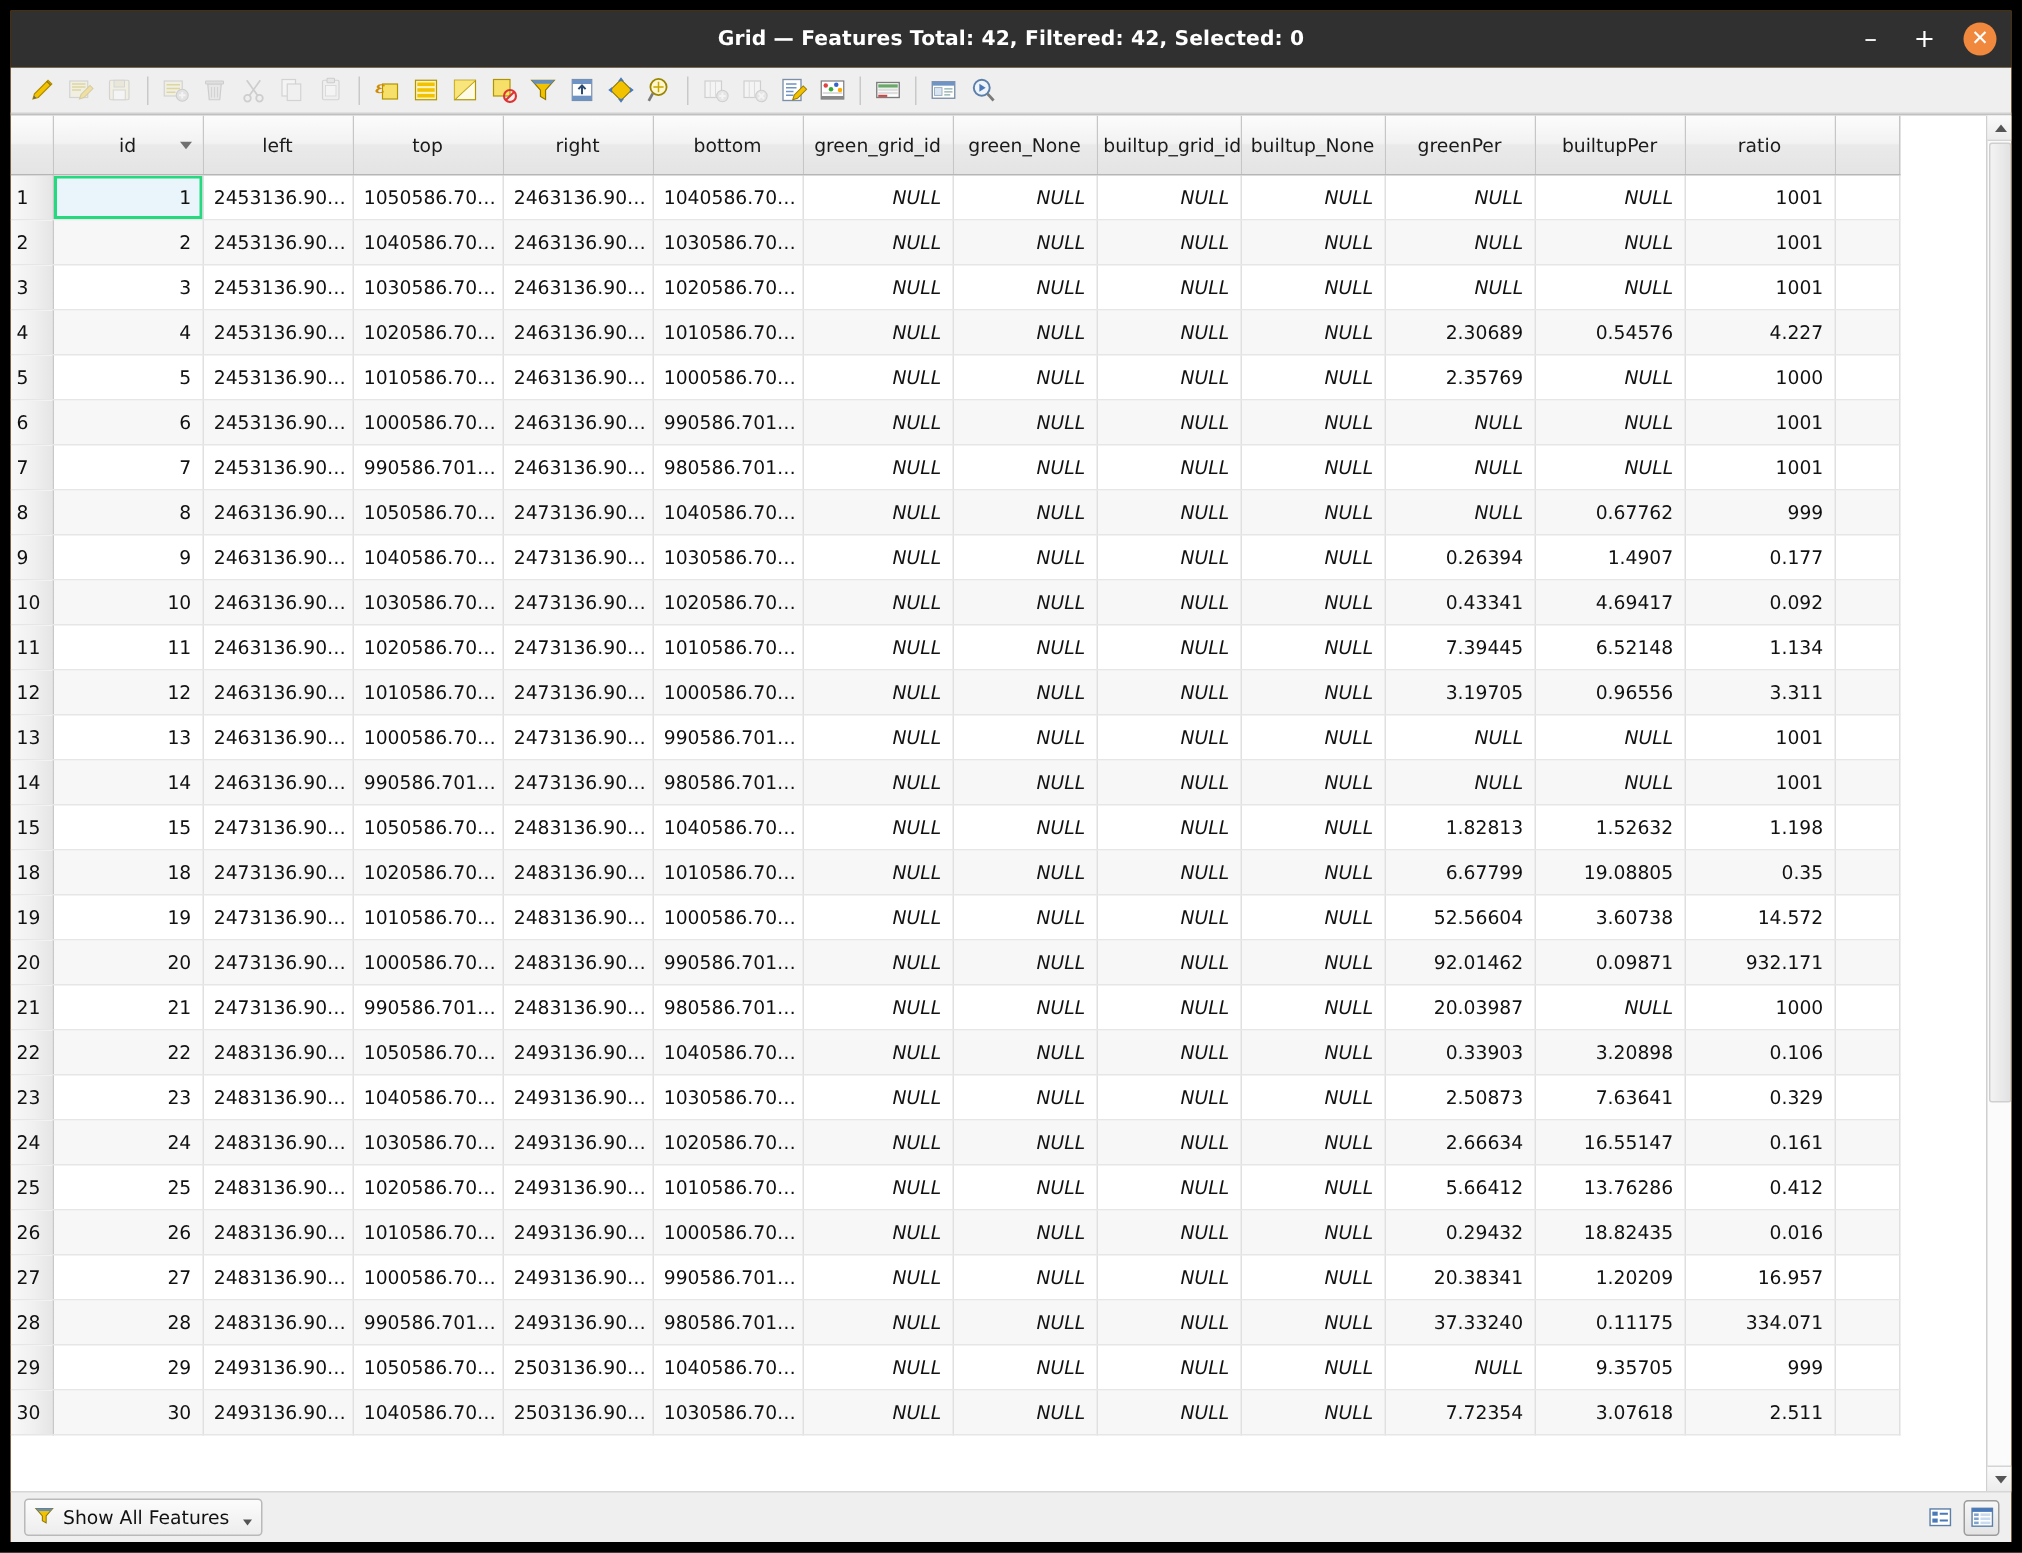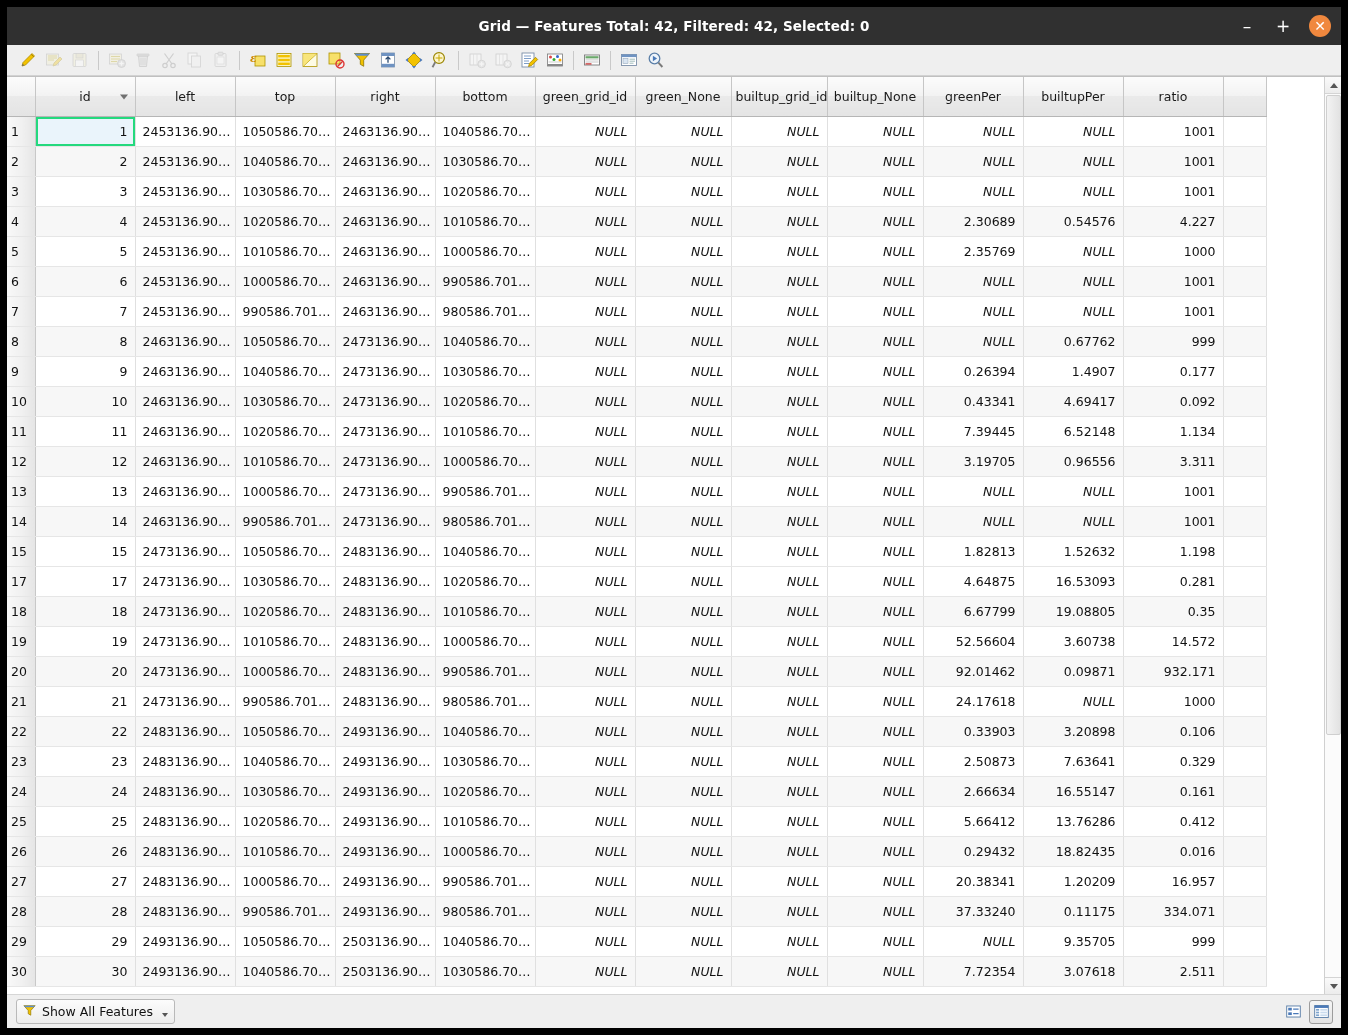--- a/index.html
+++ b/index.html
@@ -738,36 +738,20 @@
               <td class="c-bottom">1040586.70…</td>
               <td class="c-ggi null">NULL</td>
               <td class="c-gn null">NULL</td>
               <td class="c-bgi null">NULL</td>
               <td class="c-bn null">NULL</td>
               <td class="c-gp">1.82813</td>
               <td class="c-bp">1.52632</td>
               <td class="c-ratio">1.198</td>
               <td class="c-pad"></td>
             </tr>
-            <tr class="odd">
-              <td class="rownum">17</td>
-              <td class="c-id">17</td>
-              <td class="c-left">2473136.90…</td>
-              <td class="c-top">1030586.70…</td>
-              <td class="c-right">2483136.90…</td>
-              <td class="c-bottom">1020586.70…</td>
-              <td class="c-ggi null">NULL</td>
-              <td class="c-gn null">NULL</td>
-              <td class="c-bgi null">NULL</td>
-              <td class="c-bn null">NULL</td>
-              <td class="c-gp">4.64875</td>
-              <td class="c-bp">16.53093</td>
-              <td class="c-ratio">0.281</td>
-              <td class="c-pad"></td>
-            </tr>
             <tr class="even">
               <td class="rownum">18</td>
               <td class="c-id">18</td>
               <td class="c-left">2473136.90…</td>
               <td class="c-top">1020586.70…</td>
               <td class="c-right">2483136.90…</td>
               <td class="c-bottom">1010586.70…</td>
               <td class="c-ggi null">NULL</td>
               <td class="c-gn null">NULL</td>
               <td class="c-bgi null">NULL</td>
@@ -813,21 +797,21 @@
               <td class="rownum">21</td>
               <td class="c-id">21</td>
               <td class="c-left">2473136.90…</td>
               <td class="c-top">990586.701…</td>
               <td class="c-right">2483136.90…</td>
               <td class="c-bottom">980586.701…</td>
               <td class="c-ggi null">NULL</td>
               <td class="c-gn null">NULL</td>
               <td class="c-bgi null">NULL</td>
               <td class="c-bn null">NULL</td>
-              <td class="c-gp">24.17618</td>
+              <td class="c-gp">20.03987</td>
               <td class="c-bp null">NULL</td>
               <td class="c-ratio">1000</td>
               <td class="c-pad"></td>
             </tr>
             <tr class="even">
               <td class="rownum">22</td>
               <td class="c-id">22</td>
               <td class="c-left">2483136.90…</td>
               <td class="c-top">1050586.70…</td>
               <td class="c-right">2493136.90…</td>

